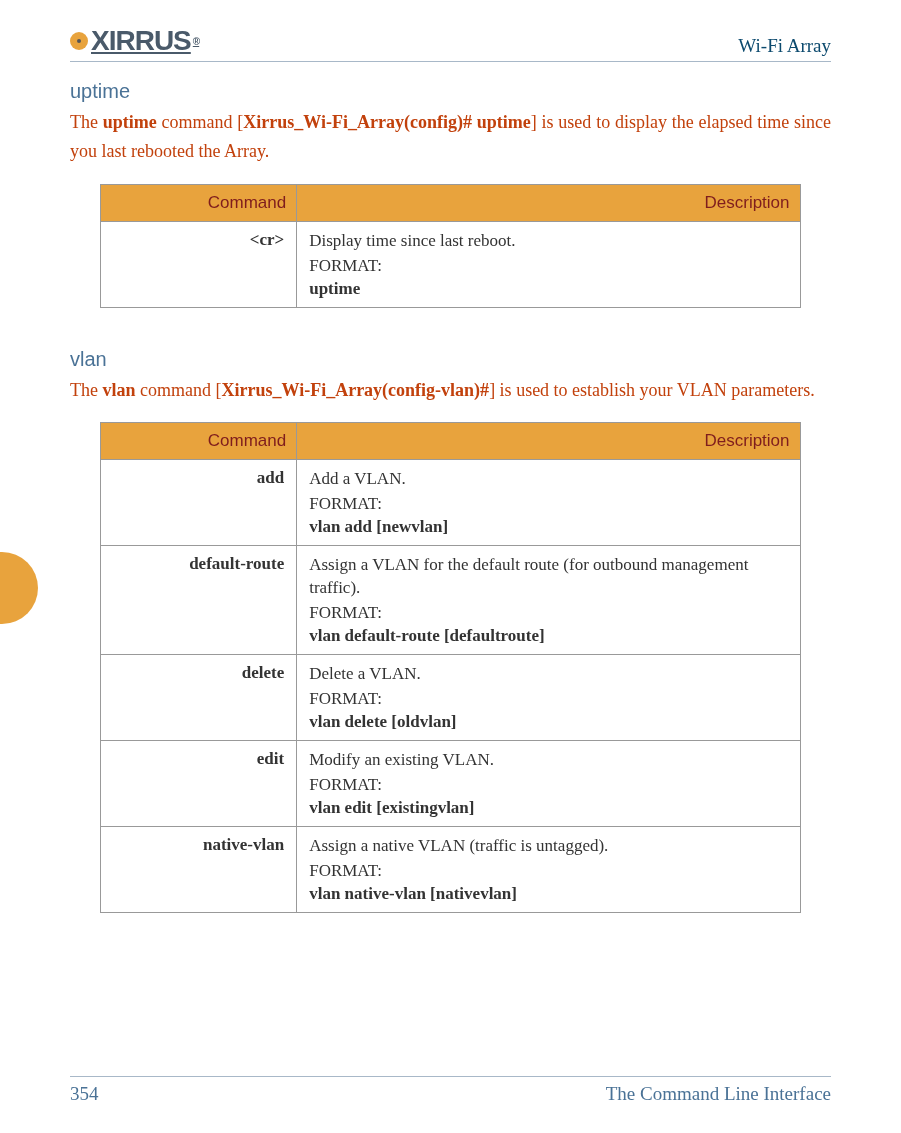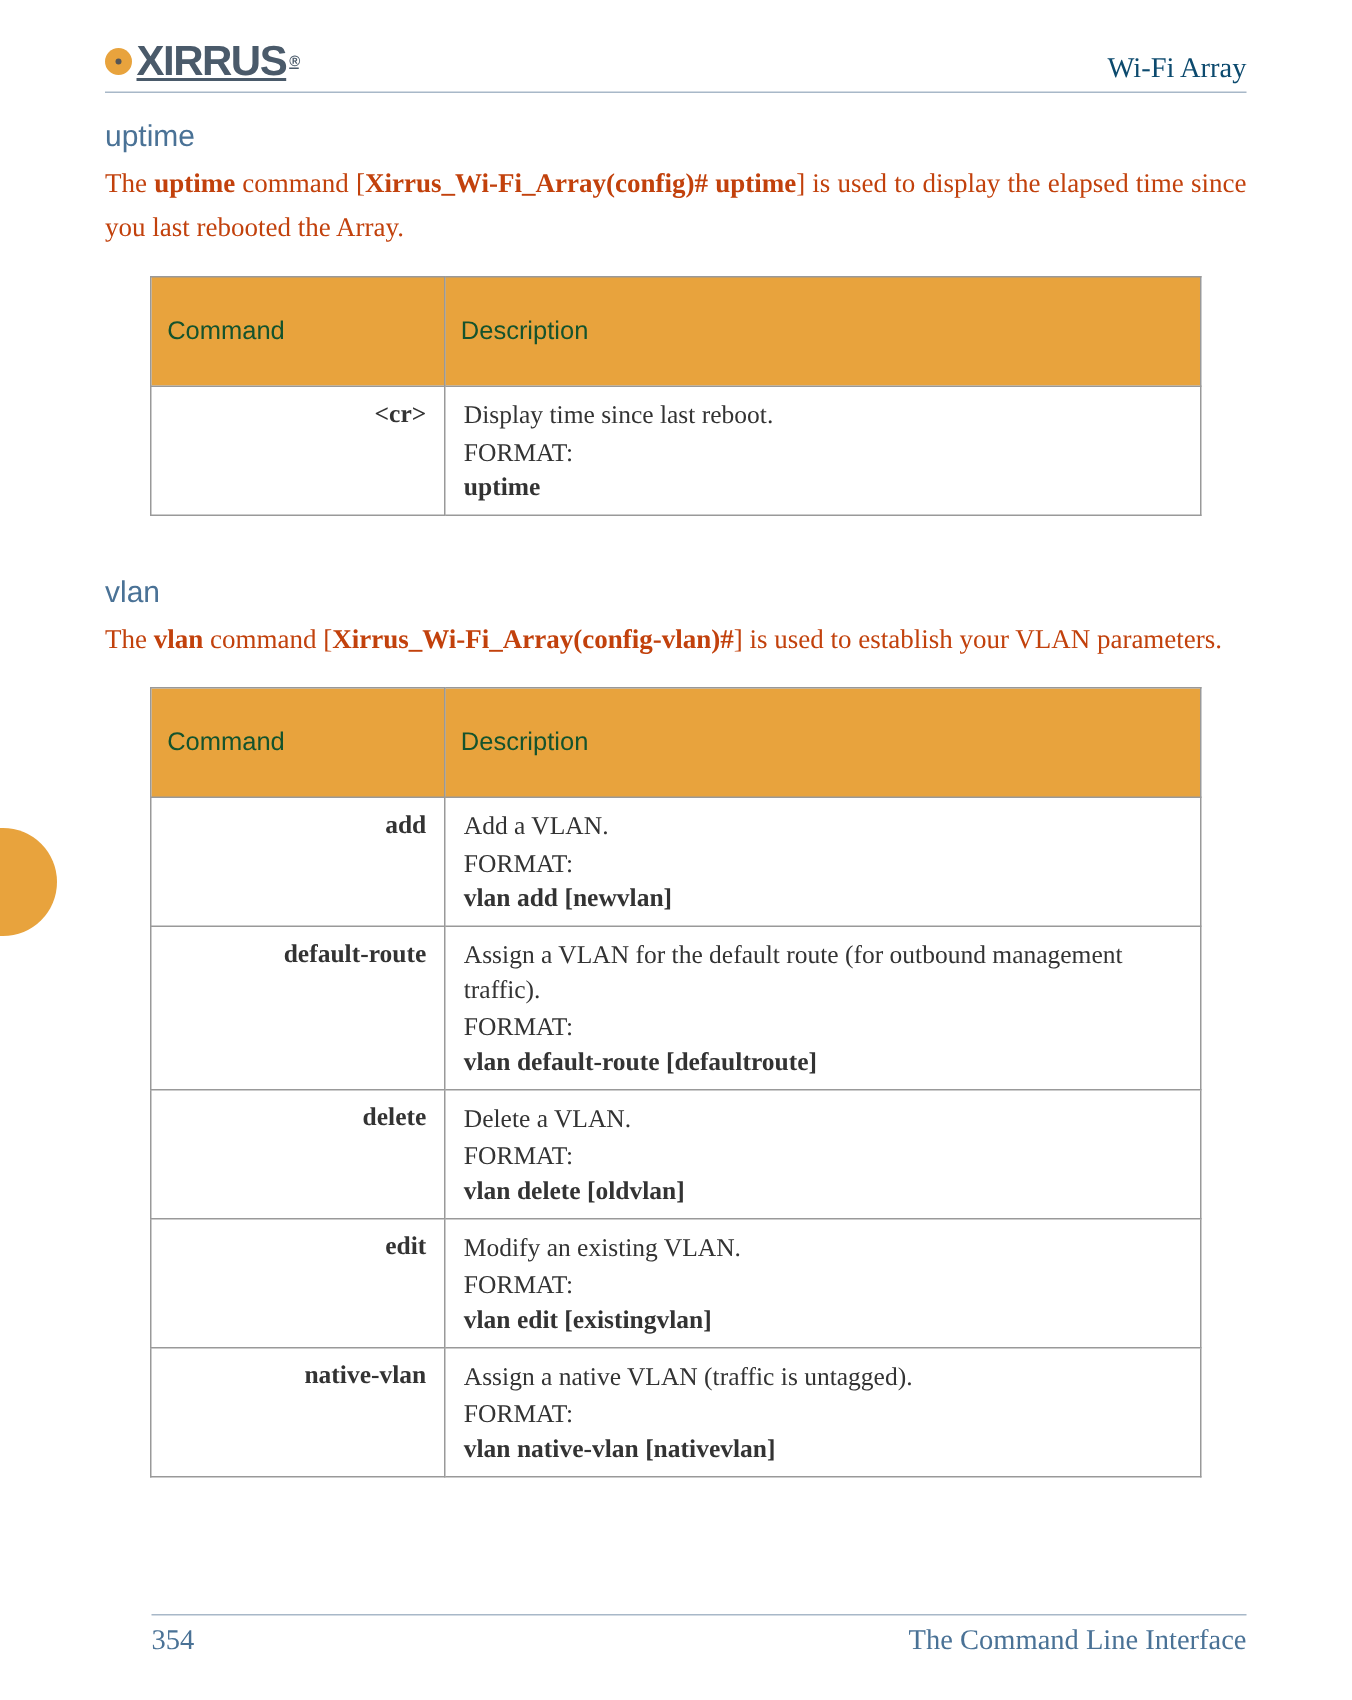--- a/index.html
+++ b/index.html
@@ -72,26 +72,26 @@
       text-align: justify;
       margin-bottom: 18px;
     }
     .cmd-table {
       width: 92%;
       margin: 0 auto 40px auto;
       border-collapse: collapse;
     }
     .cmd-table th {
       background: #e8a33d;
-      color: #14532d;
+      color: #7f1d1d;
       font-family: Arial, sans-serif;
       font-weight: normal;
       font-size: 17px;
-      padding: 26px 10px;
-      text-align: left;
+      padding: 8px 10px;
+      text-align: right;
       border: 1px solid #999;
     }
     .cmd-table th:first-child { width: 28%; }
     .cmd-table td {
       border: 1px solid #999;
       padding: 8px 12px;
       font-size: 17px;
       vertical-align: top;
     }
     .cmd-table td.cmd-cell {
@@ -113,21 +113,20 @@
     .footer {
       position: absolute;
       bottom: 28px;
       left: 70px;
       right: 70px;
       border-top: 1px solid #a8b8c8;
       display: flex;
       justify-content: space-between;
       padding-top: 6px;
       font-size: 19px;
-      margin-left: 31px;
     }
     .page-num { color: #4a7296; }
     .footer-title { color: #4a7296; }
   </style>
 </head>
 <body>
 
 <div class="side-tab"></div>
 
 <div class="page">

